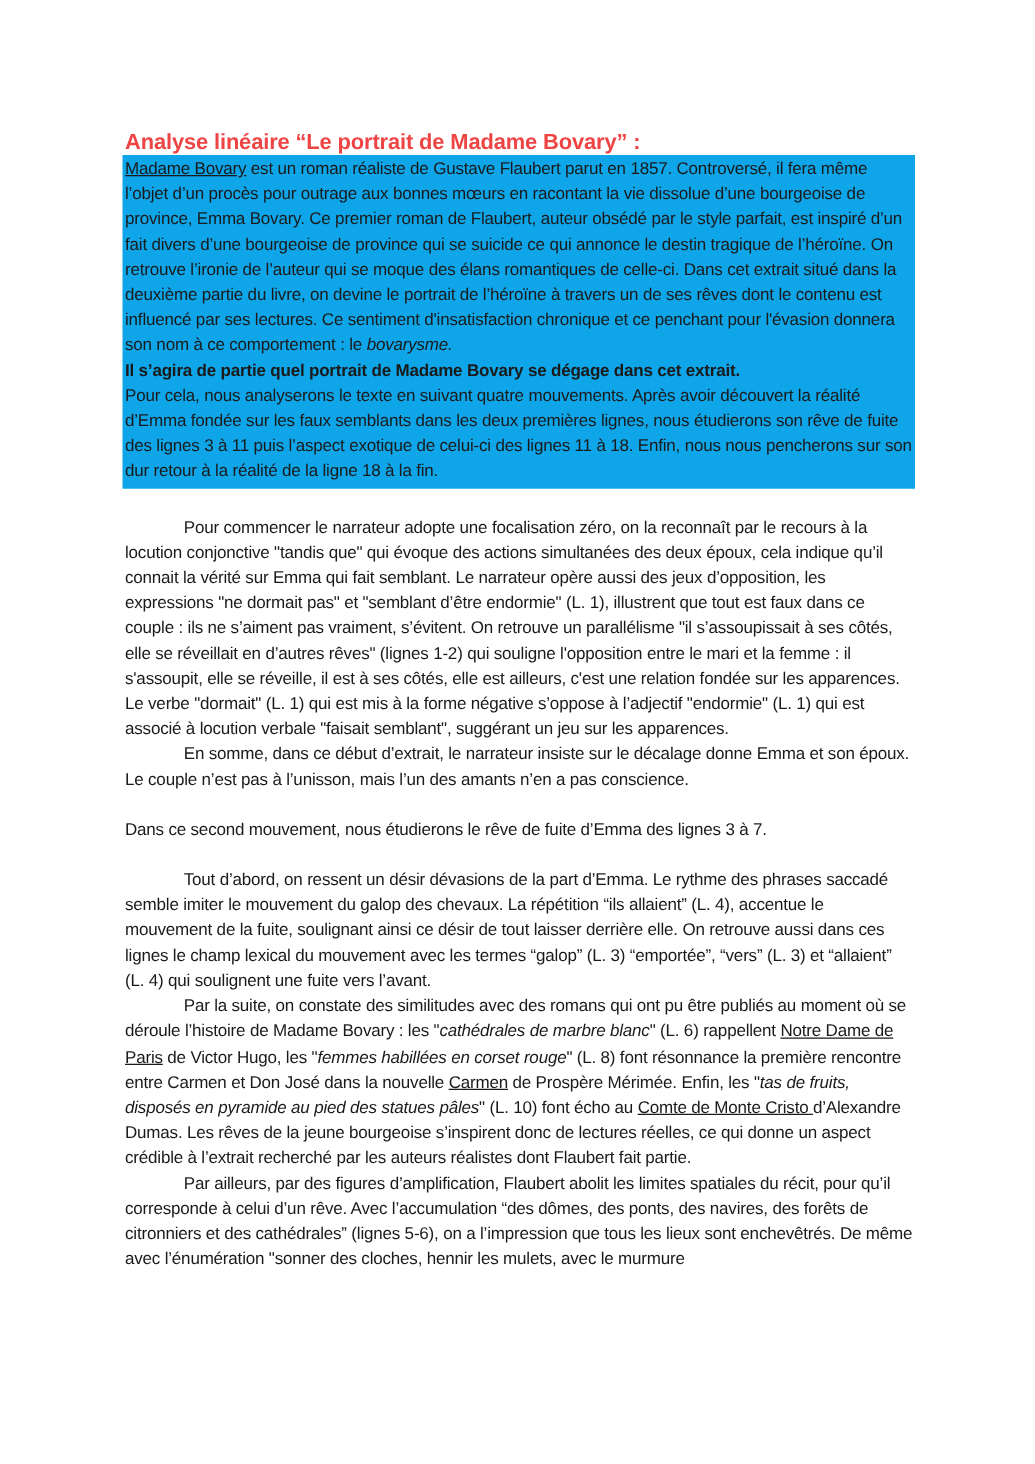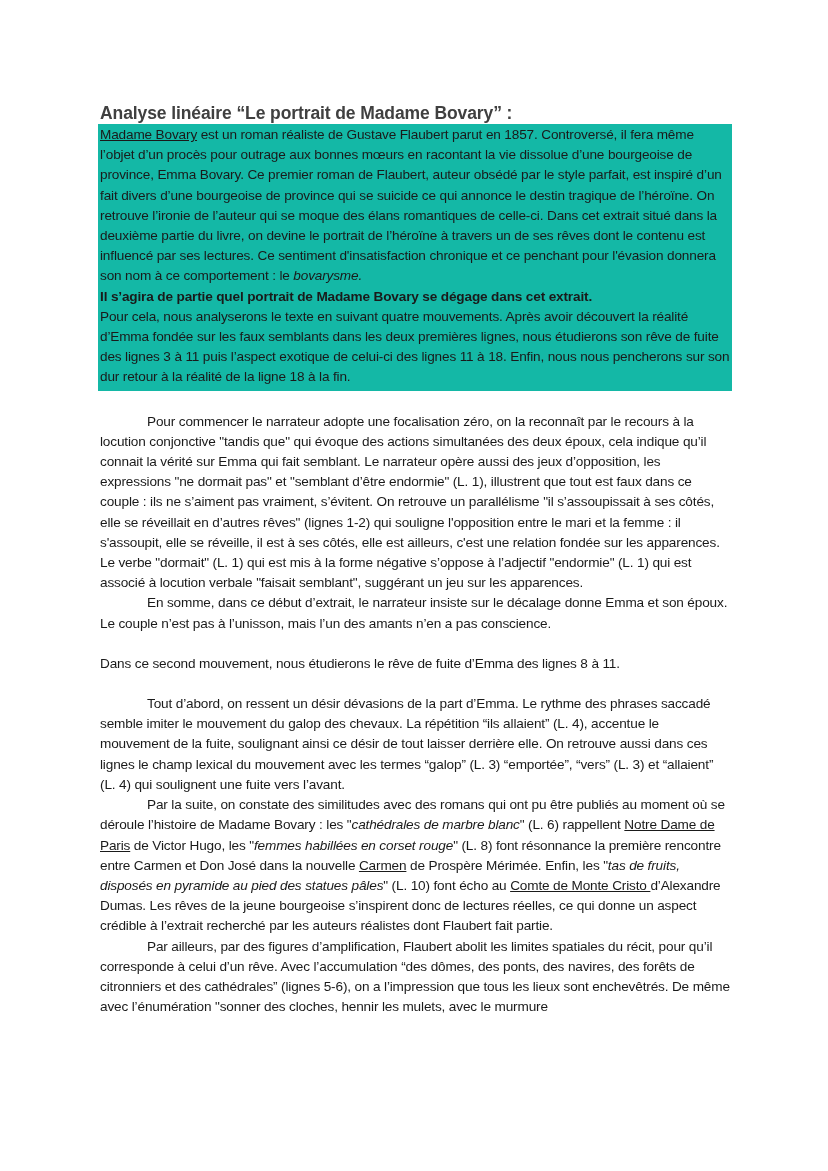--- a/index.html
+++ b/index.html
@@ -15,29 +15,29 @@
       font-family: "Liberation Sans", "DejaVu Sans", sans-serif;
       color: #1a1a1a;
     }
     .page {
       position: absolute;
       left: 100px;
       top: 102px;
       width: 630px;
     }
     .title {
-      color: #404040;
+      color: #ef4444;
       font-weight: bold;
       font-size: 17.5px;
       line-height: 22px;
       margin: 0;
       letter-spacing: -0.1px;
     }
     .intro-box {
-      background: #14b8a6;
+      background: #0ea5e9;
       margin-left: -2px;
       padding: 1px 2px 3px 2px;
       width: 630px;
     }
     .txt {
       font-size: 13.6px;
       line-height: 20.2px;
       margin: 0;
       letter-spacing: -0.15px;
       text-align: left;
@@ -61,20 +61,20 @@
     <p class="txt">Pour cela, nous analyserons le texte en suivant quatre mouvements. Après avoir découvert la réalité d’Emma fondée sur les faux semblants dans les deux premières lignes, nous étudierons son rêve de fuite des lignes 3 à 11 puis l’aspect exotique de celui-ci des lignes 11 à 18. Enfin, nous nous pencherons sur son dur retour à la réalité de la ligne 18 à la fin.</p>
   </div>
 
   <div class="gap-large"></div>
 
   <p class="txt indent">Pour commencer le narrateur adopte une focalisation zéro, on la reconnaît par le recours à la locution conjonctive "tandis que" qui évoque des actions simultanées des deux époux, cela indique qu’il connait la vérité sur Emma qui fait semblant. Le narrateur opère aussi des jeux d’opposition, les expressions "ne dormait pas" et "semblant d’être endormie" (L. 1), illustrent que tout est faux dans ce couple : ils ne s’aiment pas vraiment, s’évitent. On retrouve un parallélisme "il s’assoupissait à ses côtés, elle se réveillait en d’autres rêves" (lignes 1-2) qui souligne l'opposition entre le mari et la femme : il s'assoupit, elle se réveille, il est à ses côtés, elle est ailleurs, c'est une relation fondée sur les apparences. Le verbe "dormait" (L. 1) qui est mis à la forme négative s’oppose à l’adjectif "endormie" (L. 1) qui est associé à locution verbale "faisait semblant", suggérant un jeu sur les apparences.</p>
   <p class="txt indent">En somme, dans ce début d’extrait, le narrateur insiste sur le décalage donne Emma et son époux. Le couple n’est pas à l’unisson, mais l’un des amants n’en a pas conscience.</p>
 
   <div class="gap-med"></div>
 
-  <p class="txt">Dans ce second mouvement, nous étudierons le rêve de fuite d’Emma des lignes 8 à 11.</p>
+  <p class="txt">Dans ce second mouvement, nous étudierons le rêve de fuite d’Emma des lignes 3 à 7.</p>
 
   <div class="gap-med"></div>
 
   <p class="txt indent">Tout d’abord, on ressent un désir dévasions de la part d’Emma. Le rythme des phrases saccadé semble imiter le mouvement du galop des chevaux. La répétition “ils allaient” (L. 4), accentue le mouvement de la fuite, soulignant ainsi ce désir de tout laisser derrière elle. On retrouve aussi dans ces lignes le champ lexical du mouvement avec les termes “galop” (L. 3) “emportée”, “vers” (L. 3) et “allaient” (L. 4) qui soulignent une fuite vers l’avant.</p>
   <p class="txt indent"><span>Par la suite, on constate des similitudes avec des romans qui ont pu être publiés au moment où se déroule l’histoire de Madame Bovary : les "</span><span class="i">cathédrales de marbre blanc</span><span>" (L. 6) rappellent </span><span class="u">Notre Dame de Paris</span><span> de Victor Hugo, les "</span><span class="i">femmes habillées en corset rouge</span><span>" (L. 8) font résonnance la première rencontre entre Carmen et Don José dans la nouvelle </span><span class="u">Carmen</span><span> de Prospère Mérimée. Enfin, les "</span><span class="i">tas de fruits, disposés en pyramide au pied des statues pâles</span><span>" (L. 10) font écho au </span><span class="u">Comte de Monte Cristo </span><span>d’Alexandre Dumas. Les rêves de la jeune bourgeoise s’inspirent donc de lectures réelles, ce qui donne un aspect crédible à l’extrait recherché par les auteurs réalistes dont Flaubert fait partie.</span></p>
   <p class="txt indent">Par ailleurs, par des figures d’amplification, Flaubert abolit les limites spatiales du récit, pour qu’il corresponde à celui d’un rêve. Avec l’accumulation “des dômes, des ponts, des navires, des forêts de citronniers et des cathédrales” (lignes 5-6), on a l’impression que tous les lieux sont enchevêtrés. De même avec l’énumération "sonner des cloches, hennir les mulets, avec le murmure</p>
 </div>
 
 </body></html>

